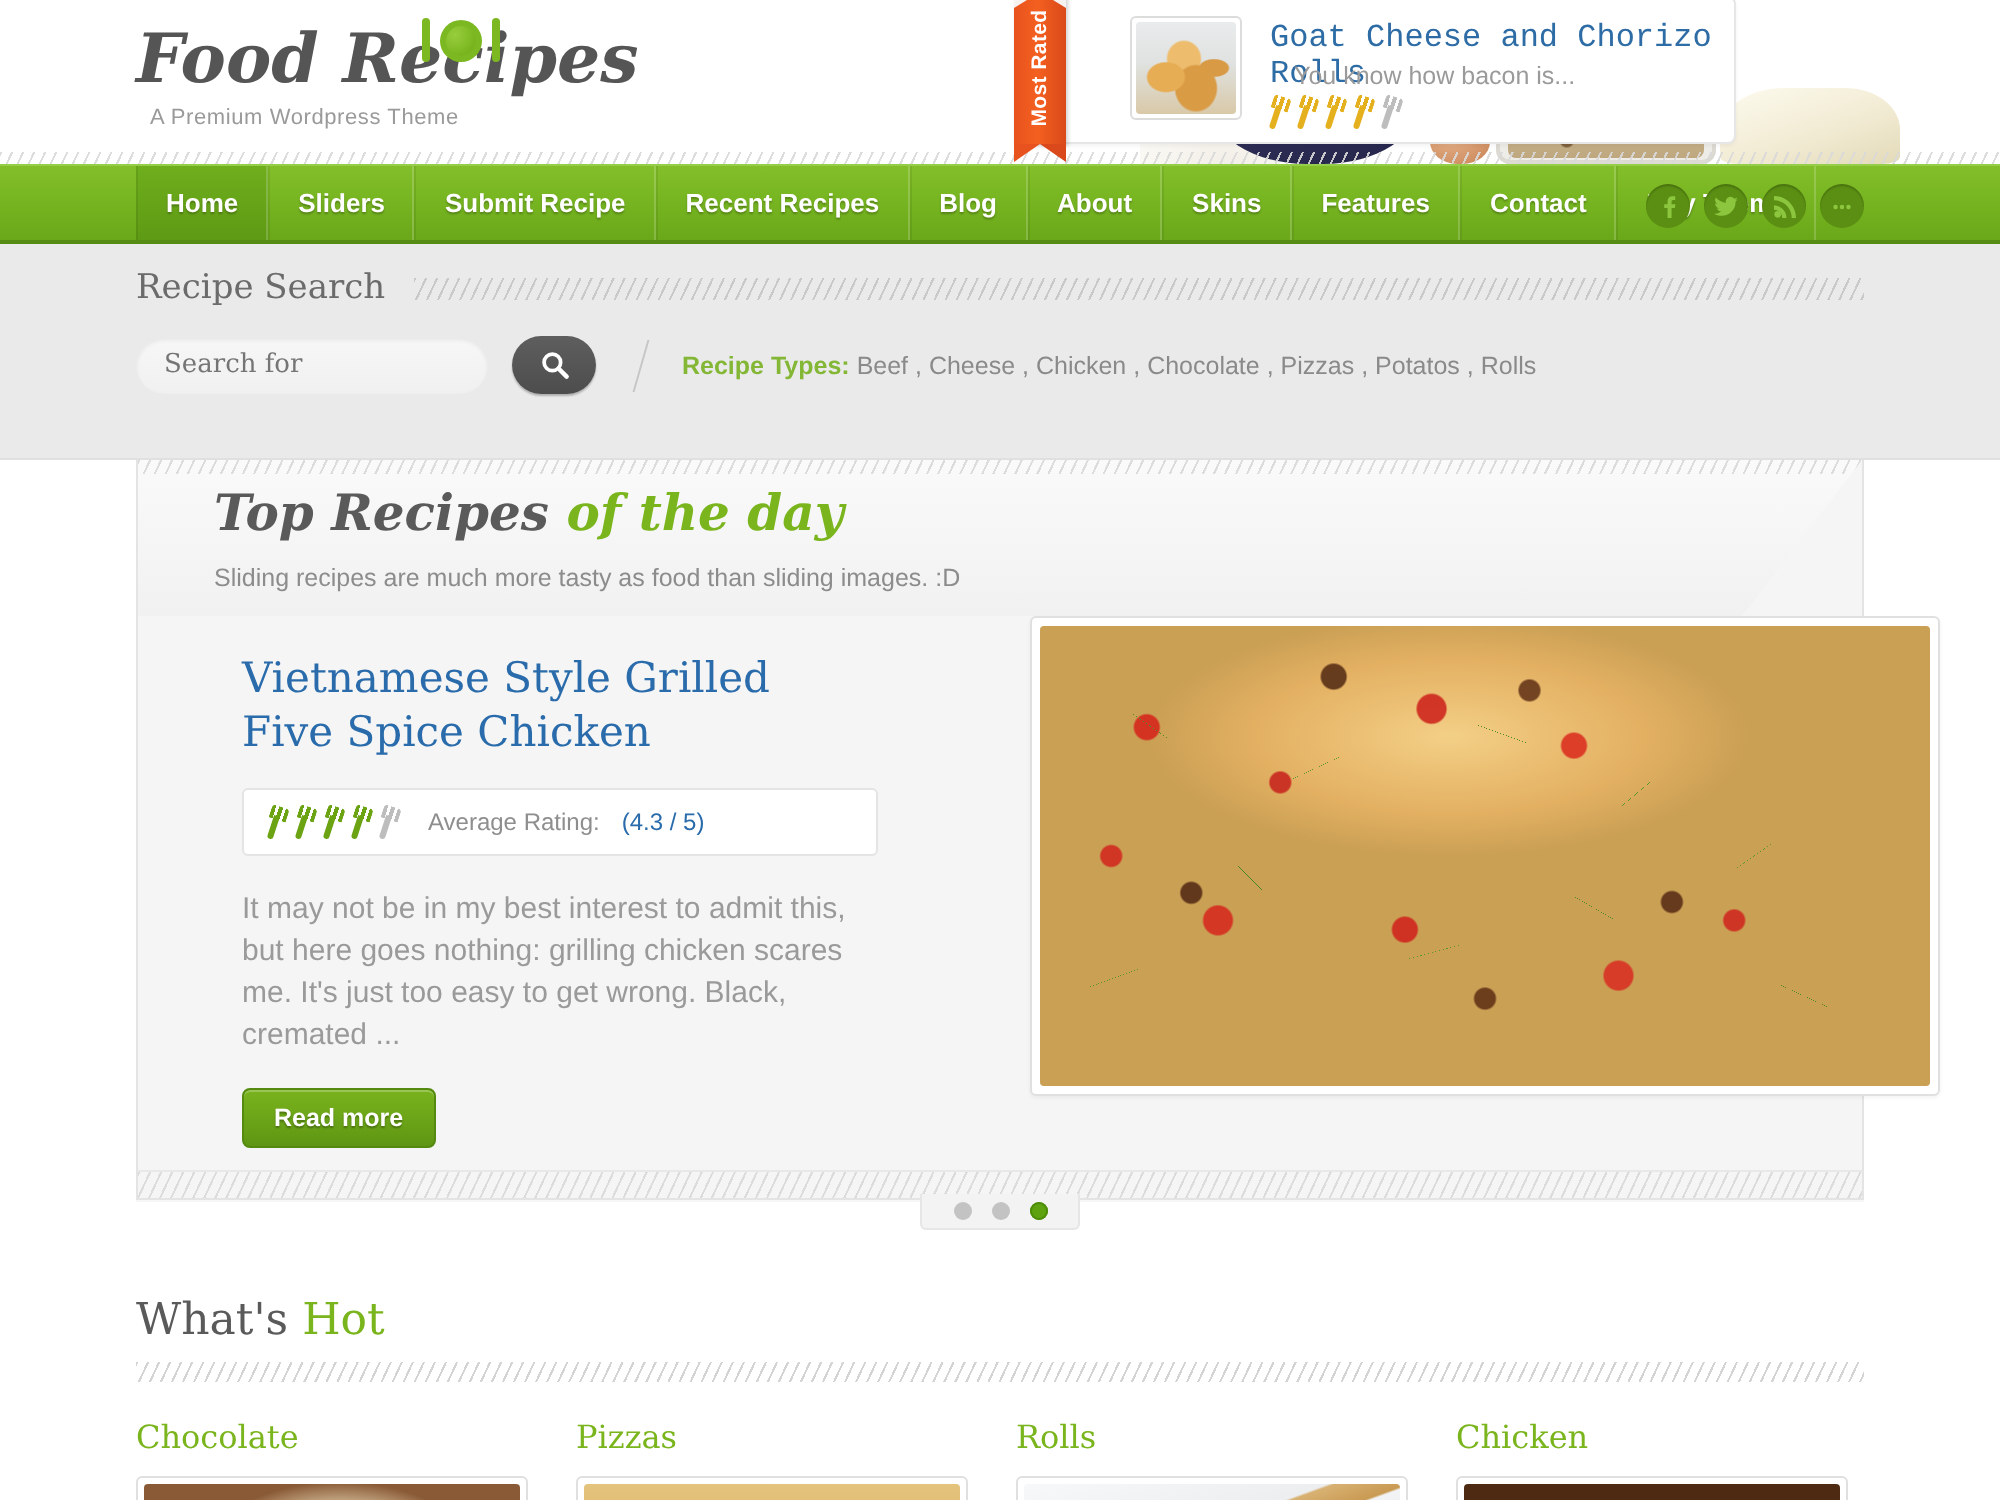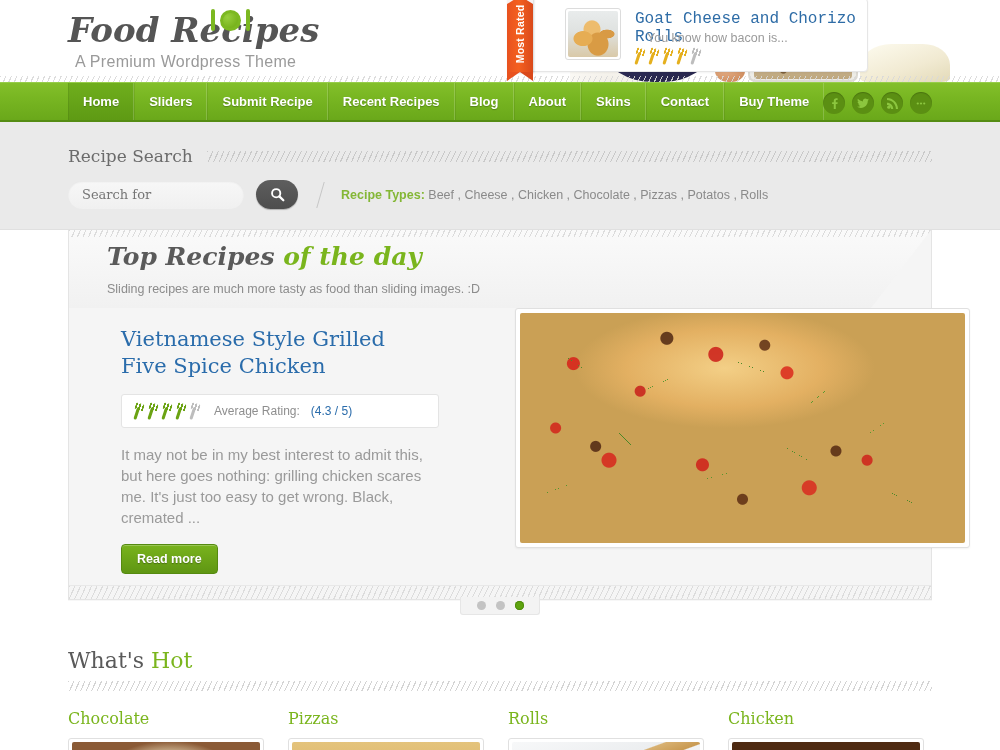--- a/index.html
+++ b/index.html
@@ -32,21 +32,21 @@
     background: radial-gradient(circle at 30% 30%, #97cf3c 0%, #79b41e 70%);
   }
   .logo-fork, .logo-knife {
     position: absolute; top: 1px; width: 4px; height: 22px;
     background:#7cb821; border-radius: 2px;
   }
   .logo-fork { left: 143px; }
   .logo-knife { left: 178px; }
   .logo-sub {
     font-family: "Liberation Sans", sans-serif;
-    font-size: 16px; color: #9a9a9a; letter-spacing: .3px;
+    font-size: 11px; color: #9a9a9a; letter-spacing: .3px;
     margin-top: 1px; padding-left: 7px;
   }
   
   .header-photo {
     position: absolute; right: 0; top: 0; width: 430px; height: 82px;
     overflow: hidden;
   }
   .hp-bowl {
     position: absolute; left: 35px; bottom: 0; width: 105px; height: 52px;
     background: linear-gradient(170deg,#3b3a6b 0%, #2e2d57 55%, #26254a 100%);
@@ -124,21 +124,21 @@
     color: #86bf33; font-size: 13px; font-weight: bold; cursor: pointer;
     box-shadow: inset 0 1px 1px rgba(0,0,0,.2);
   }
   .soc svg { display:block; }
 
   
   .searchzone {
     background: #eaeaea; padding: 0; height: 108px; position: relative;
     border-bottom: 1px solid #e0e0e0;
   }
-  .sz-inner { margin: 0 68px; padding-top: 24px; }
+  .sz-inner { margin: 0 68px; padding-top: 12px; }
   .sz-headrow { display: flex; align-items: center; gap: 14px; }
   .sz-title {
     font-family: "DejaVu Serif", serif;
     font-size: 17px; color: #6b6b6b; white-space: nowrap;
   }
   .sz-hatch {
     flex: 1; height: 11px;
     background: repeating-linear-gradient(115deg, #c9c9c9 0 1px, transparent 1px 5px);
   }
   .sz-row2 { display: flex; align-items: center; margin-top: 14px; }
@@ -424,20 +424,21 @@
 
   <div class="nav">
     <div class="nav-inner">
         <div class="nav-item active">Home</div>
         <div class="nav-item">Sliders</div>
         <div class="nav-item">Submit Recipe</div>
         <div class="nav-item">Recent Recipes</div>
         <div class="nav-item">Blog</div>
         <div class="nav-item">About</div>
         <div class="nav-item">Skins</div>
+        <div class="nav-item">Features</div>
         <div class="nav-item">Contact</div>
         <div class="nav-item">Buy Theme</div>
       </div>
     <div class="nav-social">
         <div class="soc">
           <svg width="11" height="11" viewBox="0 0 12 12">
             <path d="M7.4 12V6.6h1.8l.3-2.1H7.4V3.2c0-.6.2-1 1-1h1V.3C9.2.2 8.6.2 7.9.2 6.3.2 5.2 1.2 5.2 3v1.5H3.4v2.1h1.8V12z" fill="#8cc63f"></path>
           </svg>
         </div>
         <div class="soc">

